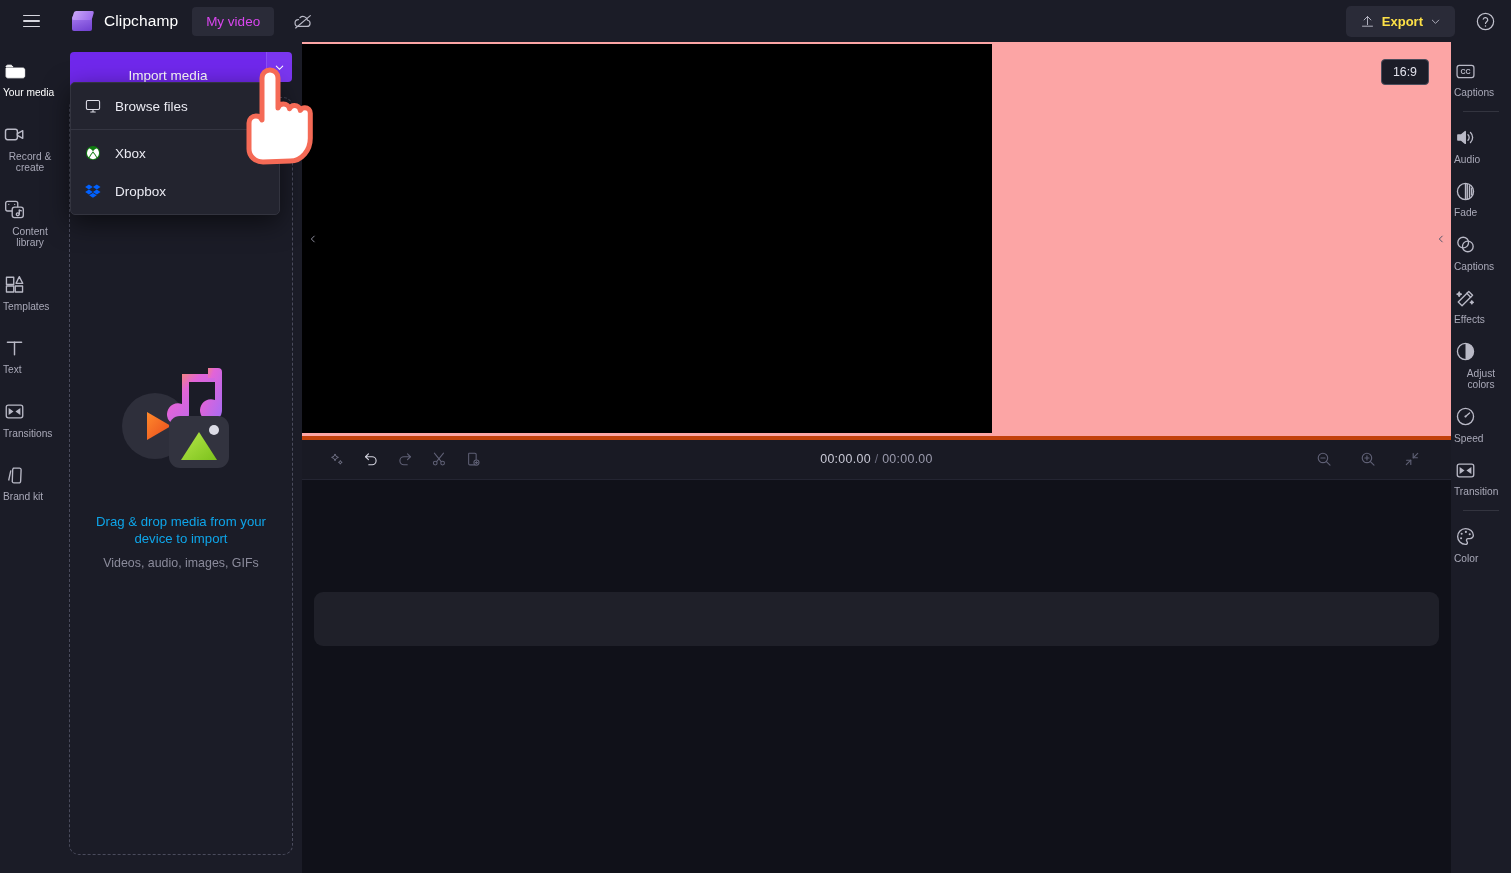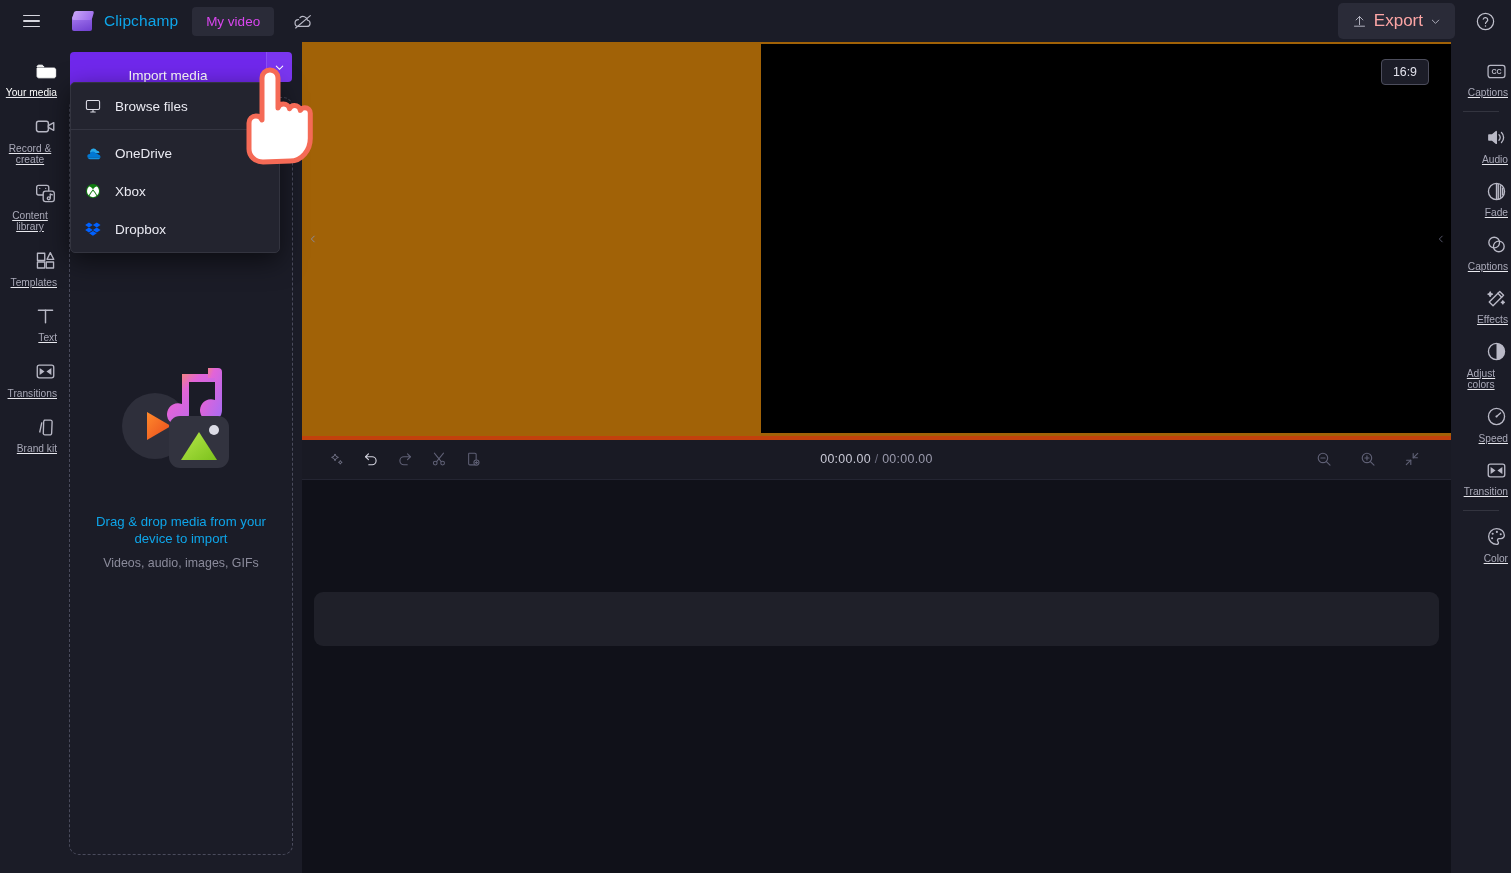--- a/index.html
+++ b/index.html
@@ -21,46 +21,46 @@
     position:relative; z-index:40;
   }
   .hamburger { width:34px; height:34px; display:flex; flex-direction:column; justify-content:center; align-items:center; gap:4px; cursor:pointer; border-radius:4px; }
   .hamburger span { display:block; width:17px; height:1.6px; background:#d6d6de; border-radius:1px; }
   .brand { display:flex; align-items:center; gap:9px; margin-left:22px; }
   .brand-logo { width:25px; height:23px; position:relative; }
   .brand-logo .sl1 { position:absolute; left:2px; top:6px; width:20px; height:15px; border-radius:2px;
       background:linear-gradient(160deg,#a97cf0 0%,#8a5ce0 50%,#6f3fd0 100%); }
   .brand-logo .sl2 { position:absolute; left:3px; top:1px; width:20px; height:9px; border-radius:2px;
       background:linear-gradient(110deg,#c9a5f8 0%,#9d6cec 100%); transform:skewX(-16deg); }
-  .brand-name { font-size:15.5px; color:#0ea5e9; letter-spacing:.1px; }
+  .brand-name { font-size:15.5px; color:#ffffff; letter-spacing:.1px; }
   .projname {
     margin-left:14px; background:#2a2b38; border-radius:4px;
     padding:7px 14px; font-size:13.5px; color:#d946ef; cursor:text; border:none;
   }
   .cloudoff { margin-left:16px; width:26px; height:26px; display:flex; align-items:center; justify-content:center; cursor:pointer; }
   .spacer { flex:1; }
   .export-btn {
     display:flex; align-items:center; gap:7px;
     background:#2a2b38; border-radius:5px; padding:8px 14px;
-    font-size:17px; color:#fca5a5; cursor:pointer; border:none;
+    font-size:13px; color:#fde047; cursor:pointer; border:none;font-weight:bold;
   }
   .help-btn { width:32px; height:32px; margin-left:14px; display:flex; align-items:center; justify-content:center; cursor:pointer; }
 
   
   .body { flex:1; display:flex; position:relative; min-height:0; }
 
   
   .rail {
     width:60px; min-width:60px; background:#1b1c27;
     display:flex; flex-direction:column; align-items:center;
-    padding-top:10px; gap:2px;
+    padding-top:10px; gap:10px;
   }
   .rail-item {
     width:58px; padding:8px 2px 7px; display:flex; flex-direction:column;
-    align-items:flex-end; gap:5px; cursor:pointer; border-radius:6px;text-decoration:underline;
+    align-items:flex-start; gap:5px; cursor:pointer; border-radius:6px;
   }
   .rail-item .ic { height:22px; display:flex; align-items:center; justify-content:center; }
   .rail-item .lb { font-size:10.2px; line-height:11.5px; text-align:center; color:#a9a9b8; }
   .rail-item.active .lb { color:#ffffff; }
   .rail-item.active .ic svg { stroke:#ffffff; }
 
   
   .media-panel { width:242px; min-width:242px; background:#1b1c27; position:relative; padding:10px 10px 0; }
   .import-row { display:flex; position:relative; }
   .import-main {
@@ -87,21 +87,21 @@
     border:1.6px dashed #4a4b5c; border-radius:10px;
     display:flex; flex-direction:column; align-items:center;
     padding-top:262px;
   }
   .dz-art { width:140px; height:135px; position:relative; margin-bottom:18px; }
   .dz-t1 { font-size:13.2px; color:#0ea5e9; text-align:center; line-height:17px; width:180px; }
   .dz-t2 { font-size:12.4px; color:#8b8b9b; margin-top:9px; }
 
   
   .center { flex:1; display:flex; flex-direction:column; background:#15161f; min-width:0; position:relative; }
-  .stage { flex:1; position:relative; display:flex; align-items:center; justify-content:flex-end; background:#a16207; }
+  .stage { flex:1; position:relative; display:flex; align-items:center; justify-content:flex-start; background:#fca5a5; }
   .ratio-badge {
     position:absolute; right:22px; top:17px; border:1px solid #4c4d5c; border-radius:4px;
     padding:5px 11px; font-size:12.4px; color:#e2e2ec; background:#1c1d28; cursor:pointer;
   }
   .video { width:690px; height:389px; background:#000; }
   .collapse-l, .collapse-r {
     position:absolute; top:50%; transform:translateY(-50%);
     width:11px; height:58px; display:flex; align-items:center; justify-content:center;
     cursor:pointer; z-index:5;
   }
@@ -298,30 +298,20 @@
               <rect x="3.2" y="4.6" width="17.6" height="12" rx="1.8"></rect>
               <path d="M9 20h6" stroke-linecap="round"></path>
                 <path d="M12 16.6V20"></path>
             </svg>
           </span>
           <span>Browse files</span>
         </div>
 
         <div class="menu-sep"></div>
 
-        <div class="menu-item">
-          <span class="menu-ic">
-            <svg width="19" height="19" viewBox="0 0 24 24">
-              <path d="M7.6 9.4a4.6 4.6 0 0 1 8.5-1.3 3.6 3.6 0 0 1 3.5 3.2l-11.2.5z" fill="#28a8ea"></path>
-              <path d="M4.3 16.2a3.1 3.1 0 0 1 3-3.6 4.1 4.1 0 0 1 7.6-.9 3.2 3.2 0 0 1 3 1.7c1.6.1 2.9 1.3 2.9 2.9 0 .4-.1.7-.2 1H4.8a3 3 0 0 1-.5-1.1z" fill="#0078d4"></path>
-              <path d="M4.8 17.3h15.8c-.4 1.1-1.5 1.9-2.8 1.9H7.4a3 3 0 0 1-2.6-1.9z" fill="#1490df"></path>
-            </svg>
-          </span>
-          <span>OneDrive</span>
-        </div>
 
 
         <div class="menu-item">
           <span class="menu-ic">
             <svg width="18" height="18" viewBox="0 0 24 24">
               <circle cx="12" cy="12" r="9.4" fill="#107c10"></circle>
               <path d="M12 9.7c1.8-2 4.4-4.3 5.6-3.3 1.5 1.4 2.4 3.4 2.4 5.6 0 2.3-1 4.4-2.6 5.8-.6-2-3-5-5.4-8.1z" fill="#fff"></path>
               <path d="M12 9.7C10.2 7.7 7.6 5.4 6.4 6.4A7.9 7.9 0 0 0 4 12c0 2.3 1 4.4 2.6 5.8.6-2 3-5 5.4-8.1z" fill="#fff"></path>
               <path d="M12 11.6c1.7 2 4.2 5.3 4.6 7.1A7.9 7.9 0 0 1 12 20.2a7.9 7.9 0 0 1-4.6-1.5c.4-1.8 2.9-5.1 4.6-7.1z" fill="#fff"></path>
             </svg>

